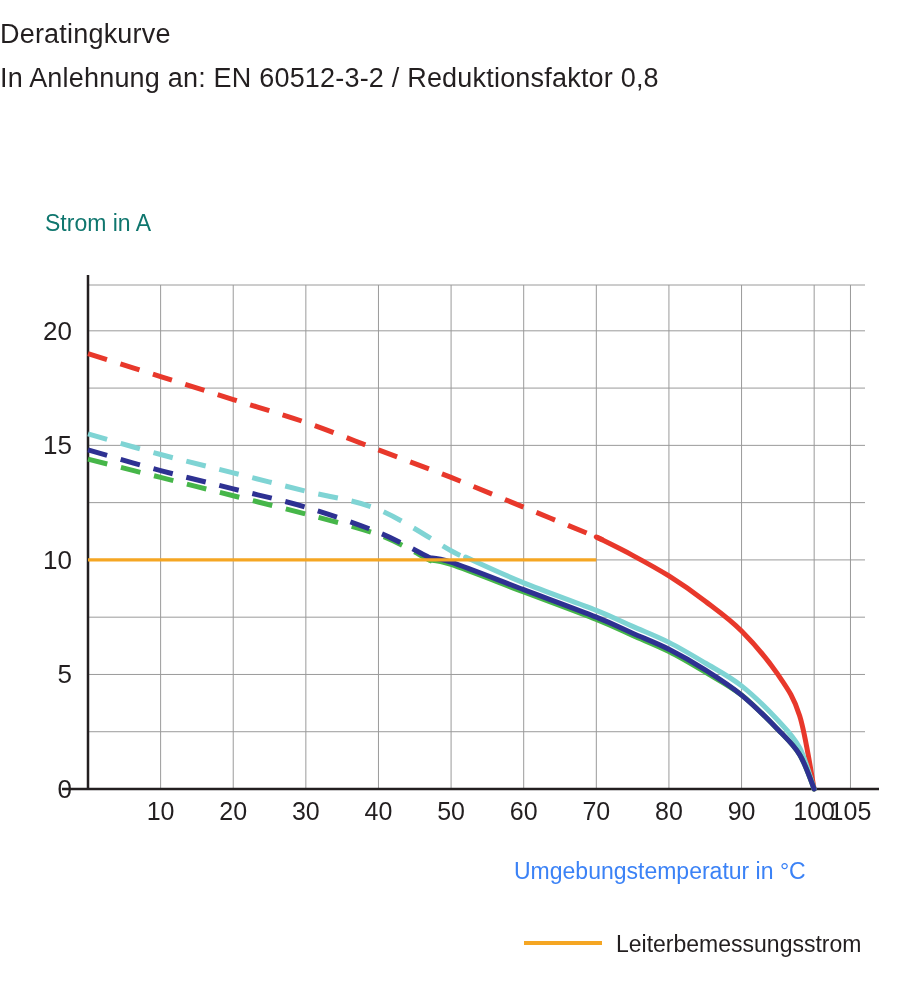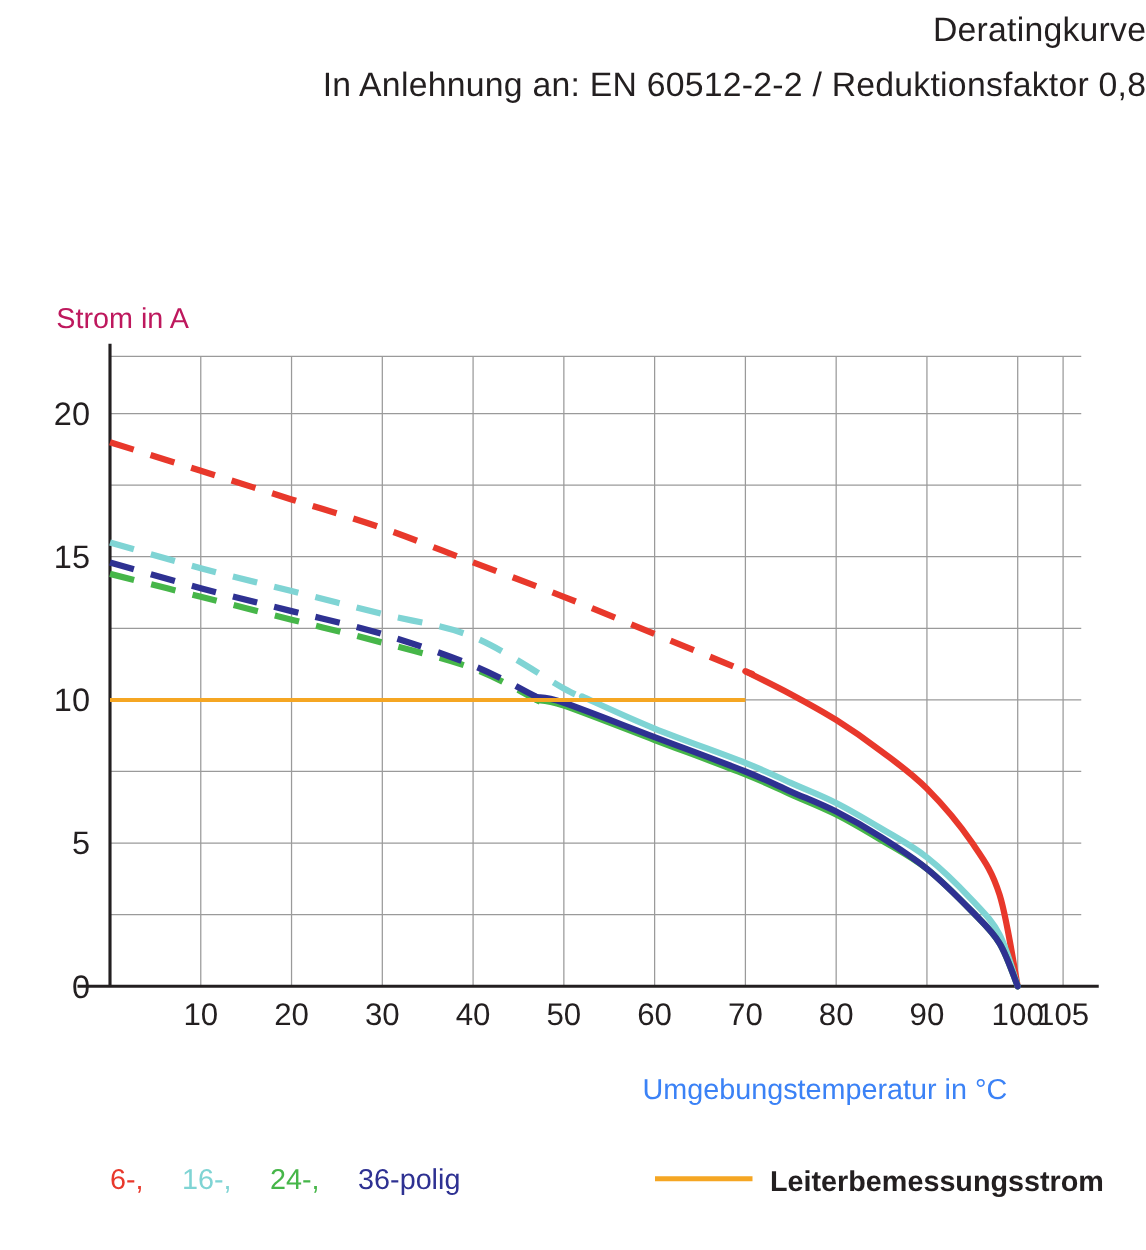--- a/index.html
+++ b/index.html
@@ -9,36 +9,36 @@
   }
   body {
     width: 917px;
     height: 1000px;
     font-family: "Liberation Sans", sans-serif;
     color: #231f20;
     overflow: hidden;
     position: relative;
   }
   .title-block {
-    text-align: right;
-    padding-top: 2px;
+    text-align: left;
+    padding-top: 12px;
   }
   .title-line {
     font-size: 27px;
     line-height: 44px;
     letter-spacing: 0.2px;
     color: #231f20;
     white-space: nowrap;
   }
   .axis-label-y {
     position: absolute;
     left: 45px;
-    top: 241px;
+    top: 210px;
     font-size: 23px;
-    color: #be185d;
+    color: #0f766e;
     text-align: right;
   }
   .axis-label-x {
     position: absolute;
     left: 514px;
     top: 858px;
     font-size: 23px;
     color: #3b82f6;
   }
   .plot-wrap {
@@ -76,33 +76,32 @@
     display: inline-block;
     width: 78px;
     height: 0;
     border-top: 4px solid #f5a623;
     vertical-align: middle;
     margin-right: 14px;
     margin-bottom: 4px;
   }
   .legend-current-label {
     vertical-align: middle;
-    font-weight: bold;
   }
   .sup {
     font-size: 16px;
     vertical-align: super;
   }
 </style>
 </head>
 <body>
 
 <div class="title-block">
   <div class="title-line">Deratingkurve</div>
-  <div class="title-line">In Anlehnung an: EN 60512-2-2 / Reduktionsfaktor 0,8</div>
+  <div class="title-line">In Anlehnung an: EN 60512-3-2 / Reduktionsfaktor 0,8</div>
 </div>
 
 <div class="axis-label-y">Strom in A</div>
 <div class="axis-label-x">Umgebungstemperatur in °C</div>
 
 <div class="plot-wrap">
   <svg id="chart-svg" width="917" height="1000" viewBox="0 0 917 1000">
       <line x1="160.61682242990653" y1="285" x2="160.61682242990653" y2="789" stroke="#9a9a9a" stroke-width="1"></line>
       <line x1="233.23364485981307" y1="285" x2="233.23364485981307" y2="789" stroke="#9a9a9a" stroke-width="1"></line>
       <line x1="305.85046728971963" y1="285" x2="305.85046728971963" y2="789" stroke="#9a9a9a" stroke-width="1"></line>
@@ -147,25 +146,16 @@
       <path d="M 465.61 557.16 C 475.29 561.44, 501.92 573.96, 523.70 582.82 C 545.49 591.68, 578.16 603.05, 596.32 610.31 C 614.47 617.56, 620.52 621.00, 632.63 626.35 C 644.73 631.69, 656.83 636.27, 668.93 642.38 C 681.04 648.49, 693.14 655.75, 705.24 663.00 C 717.35 670.25, 729.45 676.36, 741.55 685.91 C 753.65 695.45, 768.18 709.96, 777.86 720.27 C 787.54 730.58, 793.59 736.31, 799.64 747.76 C 805.70 759.22, 811.75 782.13, 814.17 789.00" fill="none" stroke="#7fd4d4" stroke-width="5" stroke-linecap="round"></path>
       <path d="M 88.00 459.11 C 100.10 462.16, 136.41 471.33, 160.62 477.44 C 184.82 483.55, 209.03 489.65, 233.23 495.76 C 257.44 501.87, 281.64 507.60, 305.85 514.09 C 330.06 520.58, 357.89 527.07, 378.47 534.71 C 399.04 542.35, 420.83 555.71, 429.30 559.91 C 437.77 564.11, 429.30 559.91, 429.30 559.91" fill="none" stroke="#46b649" stroke-width="5" stroke-dasharray="20 14" stroke-linecap="butt"></path>
       <path d="M 429.30 559.91 C 432.93 560.67, 435.35 559.15, 451.08 564.49 C 466.82 569.84, 499.50 582.82, 523.70 591.98 C 547.91 601.15, 578.16 612.22, 596.32 619.47 C 614.47 626.73, 620.52 630.16, 632.63 635.51 C 644.73 640.85, 656.83 645.44, 668.93 651.55 C 681.04 657.65, 693.14 664.91, 705.24 672.16 C 717.35 679.42, 729.45 685.53, 741.55 695.07 C 753.65 704.62, 768.18 719.51, 777.86 729.44 C 787.54 739.36, 793.59 744.71, 799.64 754.64 C 805.70 764.56, 811.75 783.27, 814.17 789.00" fill="none" stroke="#46b649" stroke-width="5" stroke-linecap="round"></path>
       <path d="M 88.00 449.95 C 100.10 453.38, 136.41 464.07, 160.62 470.56 C 184.82 477.05, 209.03 482.78, 233.23 488.89 C 257.44 495.00, 281.64 499.96, 305.85 507.22 C 330.06 514.47, 357.89 524.02, 378.47 532.42 C 399.04 540.82, 420.83 553.42, 429.30 557.62 C 437.77 561.82, 429.30 557.62, 429.30 557.62" fill="none" stroke="#2e3192" stroke-width="5" stroke-dasharray="20 14" stroke-linecap="butt"></path>
       <path d="M 429.30 557.62 C 432.93 558.38, 435.35 556.85, 451.08 562.20 C 466.82 567.55, 499.50 580.53, 523.70 589.69 C 547.91 598.85, 578.16 609.93, 596.32 617.18 C 614.47 624.44, 620.52 627.87, 632.63 633.22 C 644.73 638.56, 656.83 643.15, 668.93 649.25 C 681.04 655.36, 693.14 662.24, 705.24 669.87 C 717.35 677.51, 729.45 685.15, 741.55 695.07 C 753.65 705.00, 768.18 719.51, 777.86 729.44 C 787.54 739.36, 793.59 744.71, 799.64 754.64 C 805.70 764.56, 811.75 783.27, 814.17 789.00" fill="none" stroke="#2e3192" stroke-width="5" stroke-linecap="round"></path>
       <line x1="88" y1="559.9090909090909" x2="596.3177570093458" y2="559.9090909090909" stroke="#f5a623" stroke-width="3.2"></line>
     </svg>
 </div>
 
 <div class="legend">
-  <div class="legend-series">
-    <span style="color:#e8382b">6-,</span>
-    <span style="display:inline-block;width:14px"></span>
-    <span style="color:#7fd4d4">16-,</span>
-    <span style="display:inline-block;width:14px"></span>
-    <span style="color:#46b649">24-,</span>
-    <span style="display:inline-block;width:14px"></span>
-    <span style="color:#2e3192">36-polig</span>
-  </div>
   <div class="legend-current">
     <span class="legend-line"></span><span class="legend-current-label">Leiterbemessungsstrom</span>
   </div>
 </div>
 
 </body></html>

